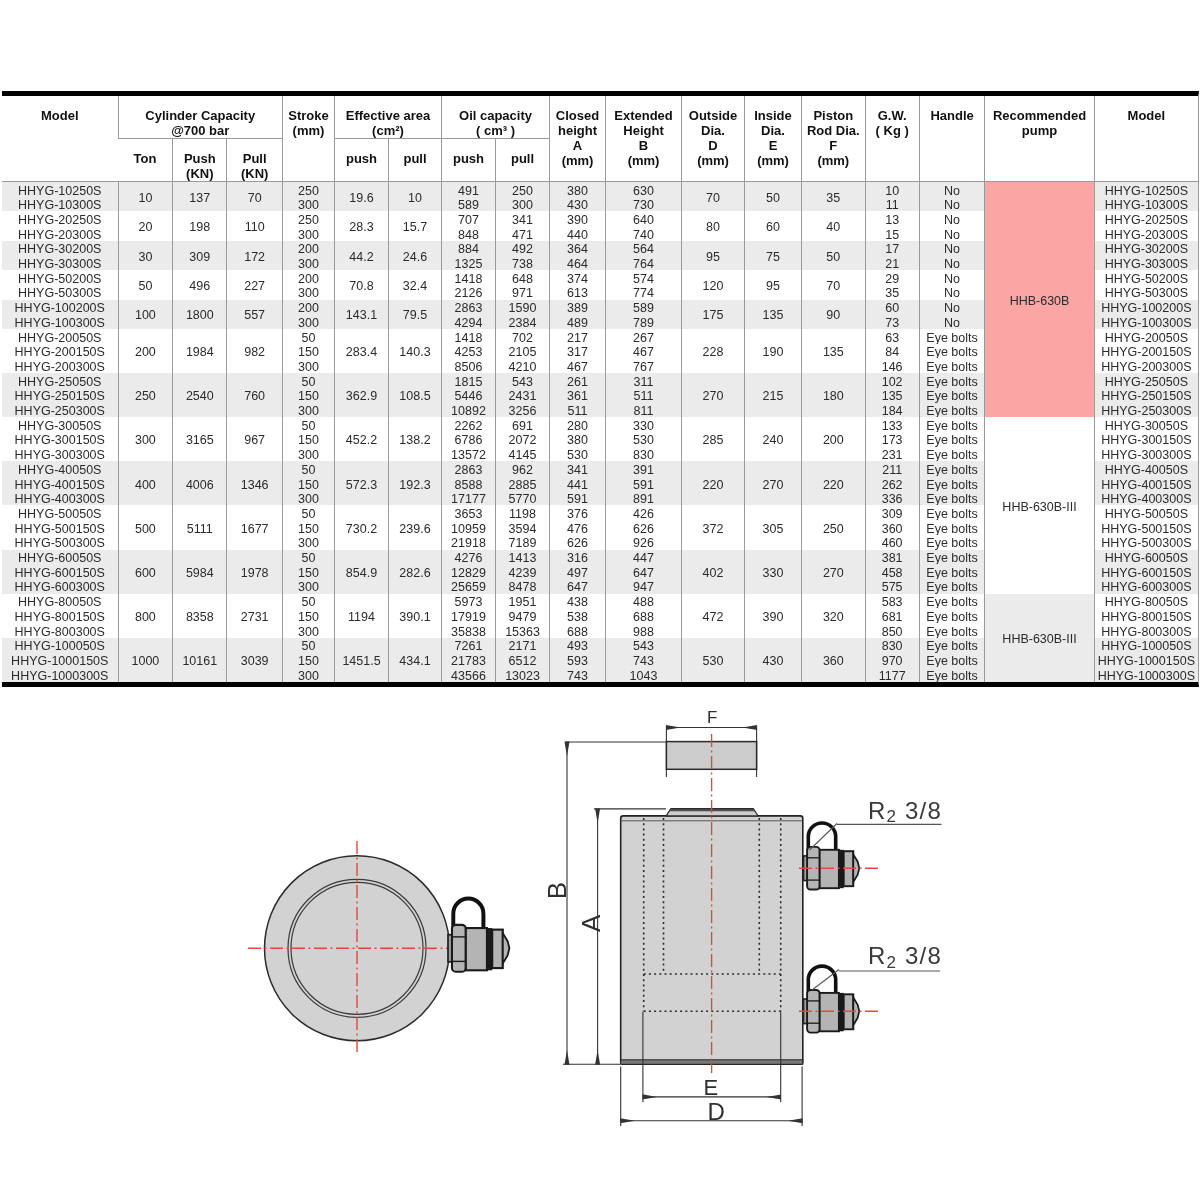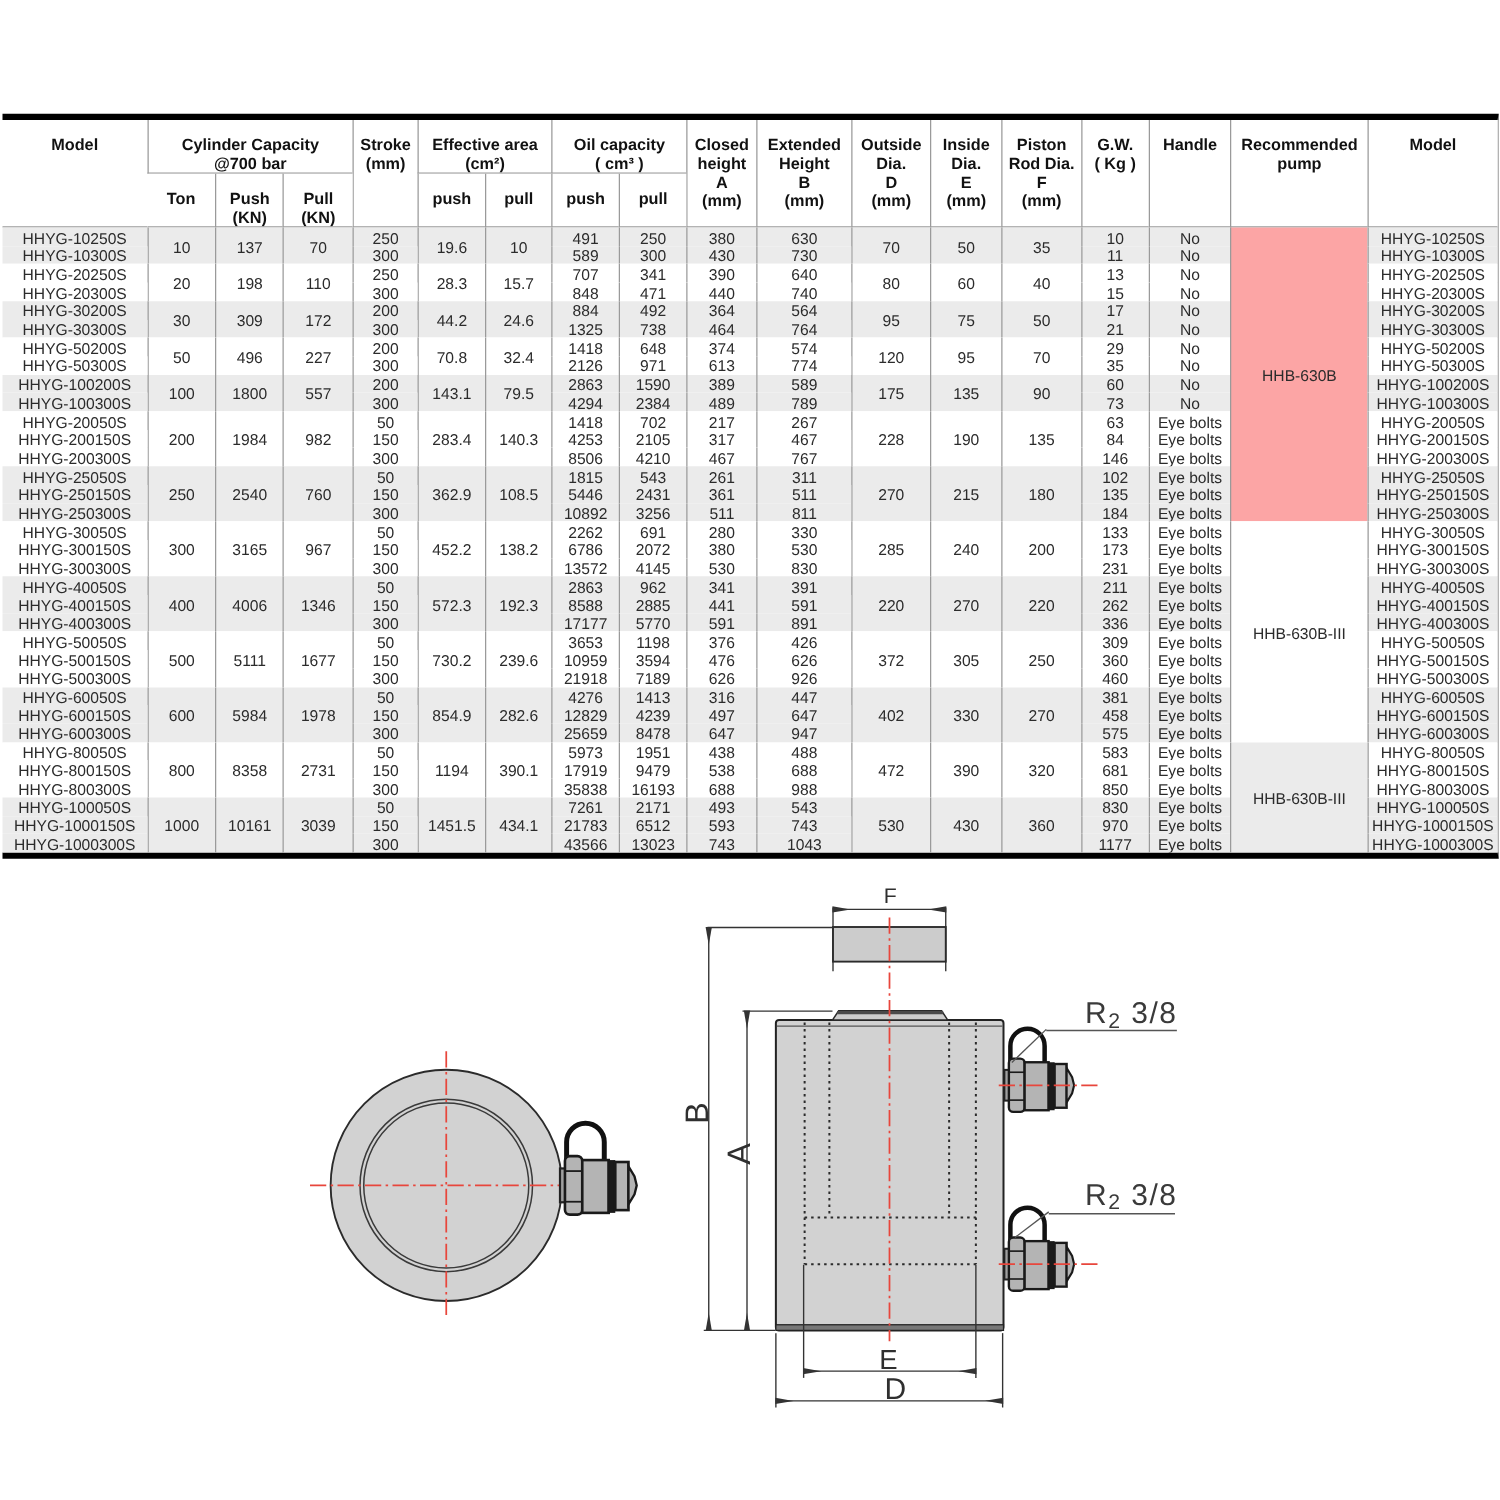--- a/index.html
+++ b/index.html
@@ -513,21 +513,21 @@
           <td class="w"><span>538</span></td>
           <td class="w"><span>688</span></td>
           <td class="w"><span>681</span></td>
           <td class="w"><span>Eye bolts</span></td>
           <td class="w cL"><span>HHYG-800150S</span></td>
         </tr>
 <tr>
           <td class="w c0"><span>HHYG-800300S</span></td>
           <td class="w"><span>300</span></td>
           <td class="w"><span>35838</span></td>
-          <td class="w"><span>16193</span></td>
+          <td class="w"><span>15363</span></td>
           <td class="w"><span>688</span></td>
           <td class="w"><span>988</span></td>
           <td class="w"><span>850</span></td>
           <td class="w"><span>Eye bolts</span></td>
           <td class="w cL"><span>HHYG-800300S</span></td>
         </tr>
 
 <tr>
           <td class="g c0"><span>HHYG-100050S</span></td>
           <td class="g" rowspan="3"><span>1000</span></td>

